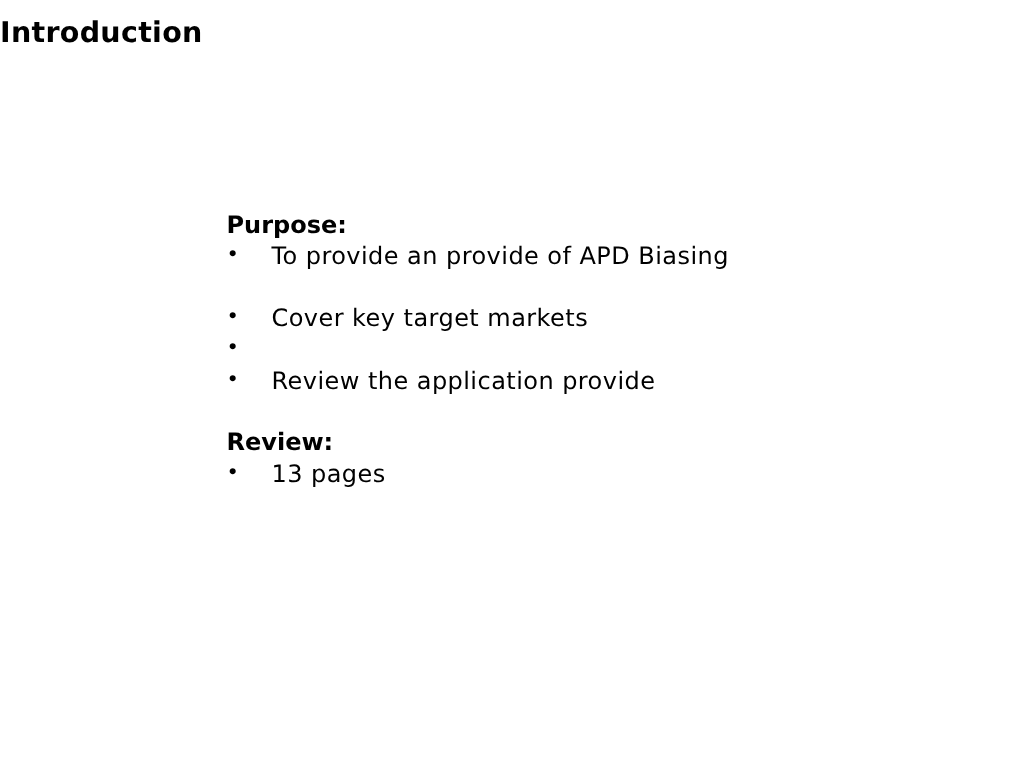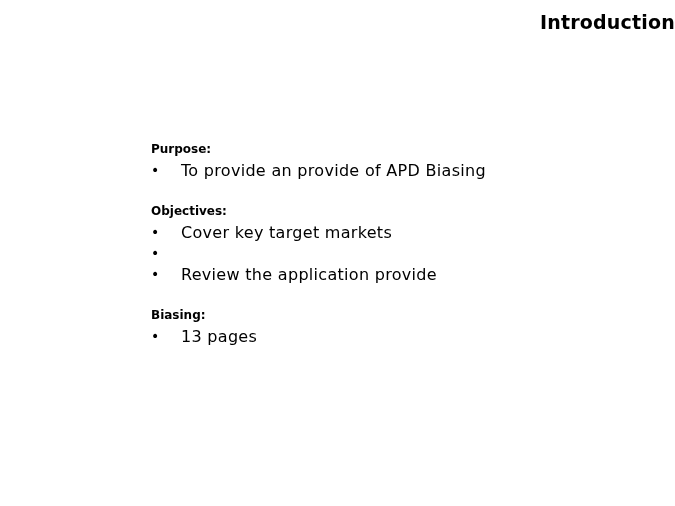--- a/index.html
+++ b/index.html
@@ -13,36 +13,36 @@
       position: relative;
       overflow: hidden;
       font-family: "DejaVu Sans", sans-serif;
       color: #000000;
     }
     .slide-title {
       position: absolute;
       top: 11px;
       left: 0;
       width: 675px;
-      text-align: right;
+      text-align: left;
       font-size: 19px;
       font-weight: bold;
       letter-spacing: 0.2px;
     }
     .content {
       position: absolute;
       left: 151px;
       top: 139px;
       width: 480px;
     }
     .section {
       margin-bottom: 20px;
     }
     .section-heading {
-      font-size: 12px;
+      font-size: 16px;
       font-weight: bold;
       line-height: 21px;
       height: 21px;
     }
     .bullet-list {
       list-style: none;
       margin: 0;
       padding: 0;
     }
     .bullet-item {
@@ -73,38 +73,37 @@
     <div class="section-heading">Purpose:</div>
     <ul class="bullet-list">
       <li class="bullet-item">
         <span class="bullet-dot">•</span>
         <span>To provide an provide of APD Biasing</span>
       </li>
     </ul>
   </div>
 
   <div class="section">
-    <div class="section-heading">Objectives:</div>
     <ul class="bullet-list">
       <li class="bullet-item">
         <span class="bullet-dot">•</span>
         <span>Cover key target markets</span>
       </li>
       <li class="bullet-item">
         <span class="bullet-dot">•</span>
       </li>
       <li class="bullet-item">
         <span class="bullet-dot">•</span>
         <span>Review the application provide</span>
       </li>
     </ul>
   </div>
 
   <div class="section">
-    <div class="section-heading">Biasing:</div>
+    <div class="section-heading">Review:</div>
     <ul class="bullet-list">
       <li class="bullet-item">
         <span class="bullet-dot">•</span>
         <span>13 pages</span>
       </li>
     </ul>
   </div>
 
 </div>
 

